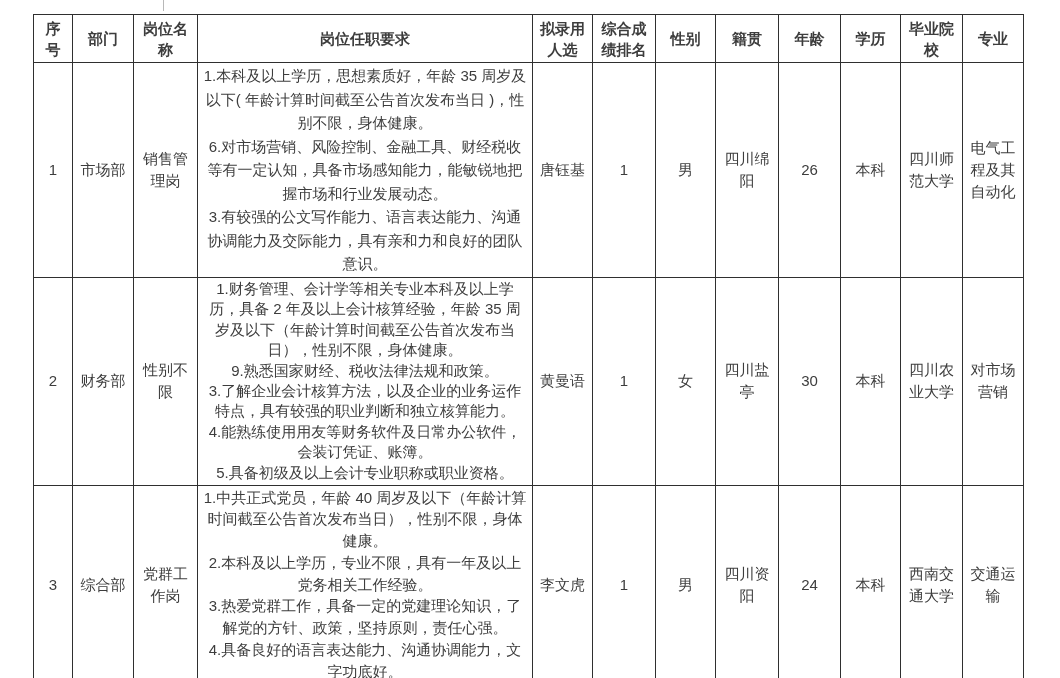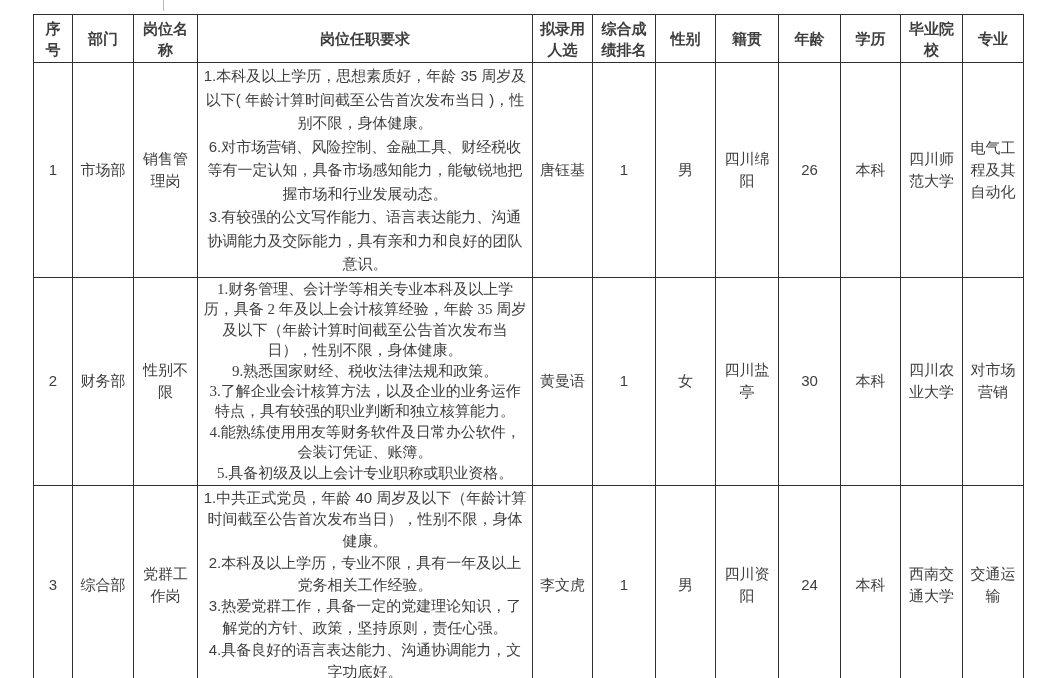--- a/index.html
+++ b/index.html
@@ -46,21 +46,21 @@
   td.req-cell {
     text-align: left;
     padding: 2px 6px;
     margin-left: 40px;
   }
   tr.hdr-row    { height: 48px; }
   tr.data-row-0 { height: 190px; }
   tr.data-row-1 { height: 208px; }
   tr.data-row-2 { height: 198px; }
   tr.data-row-0 .req-item { line-height: 23.5px; }
-  tr.data-row-1 .req-item { line-height: 20.4px; font-family: Liberation Serif, serif; }
+  tr.data-row-1 .req-item { line-height: 20.4px; }
   tr.data-row-2 .req-item { line-height: 21.8px; }
   td { line-height: 22px; }
 </style>
 </head>
 <body>
 
 <div class="artifact-tick"></div>
 
 <table class="doc-table">
   <colgroup>

